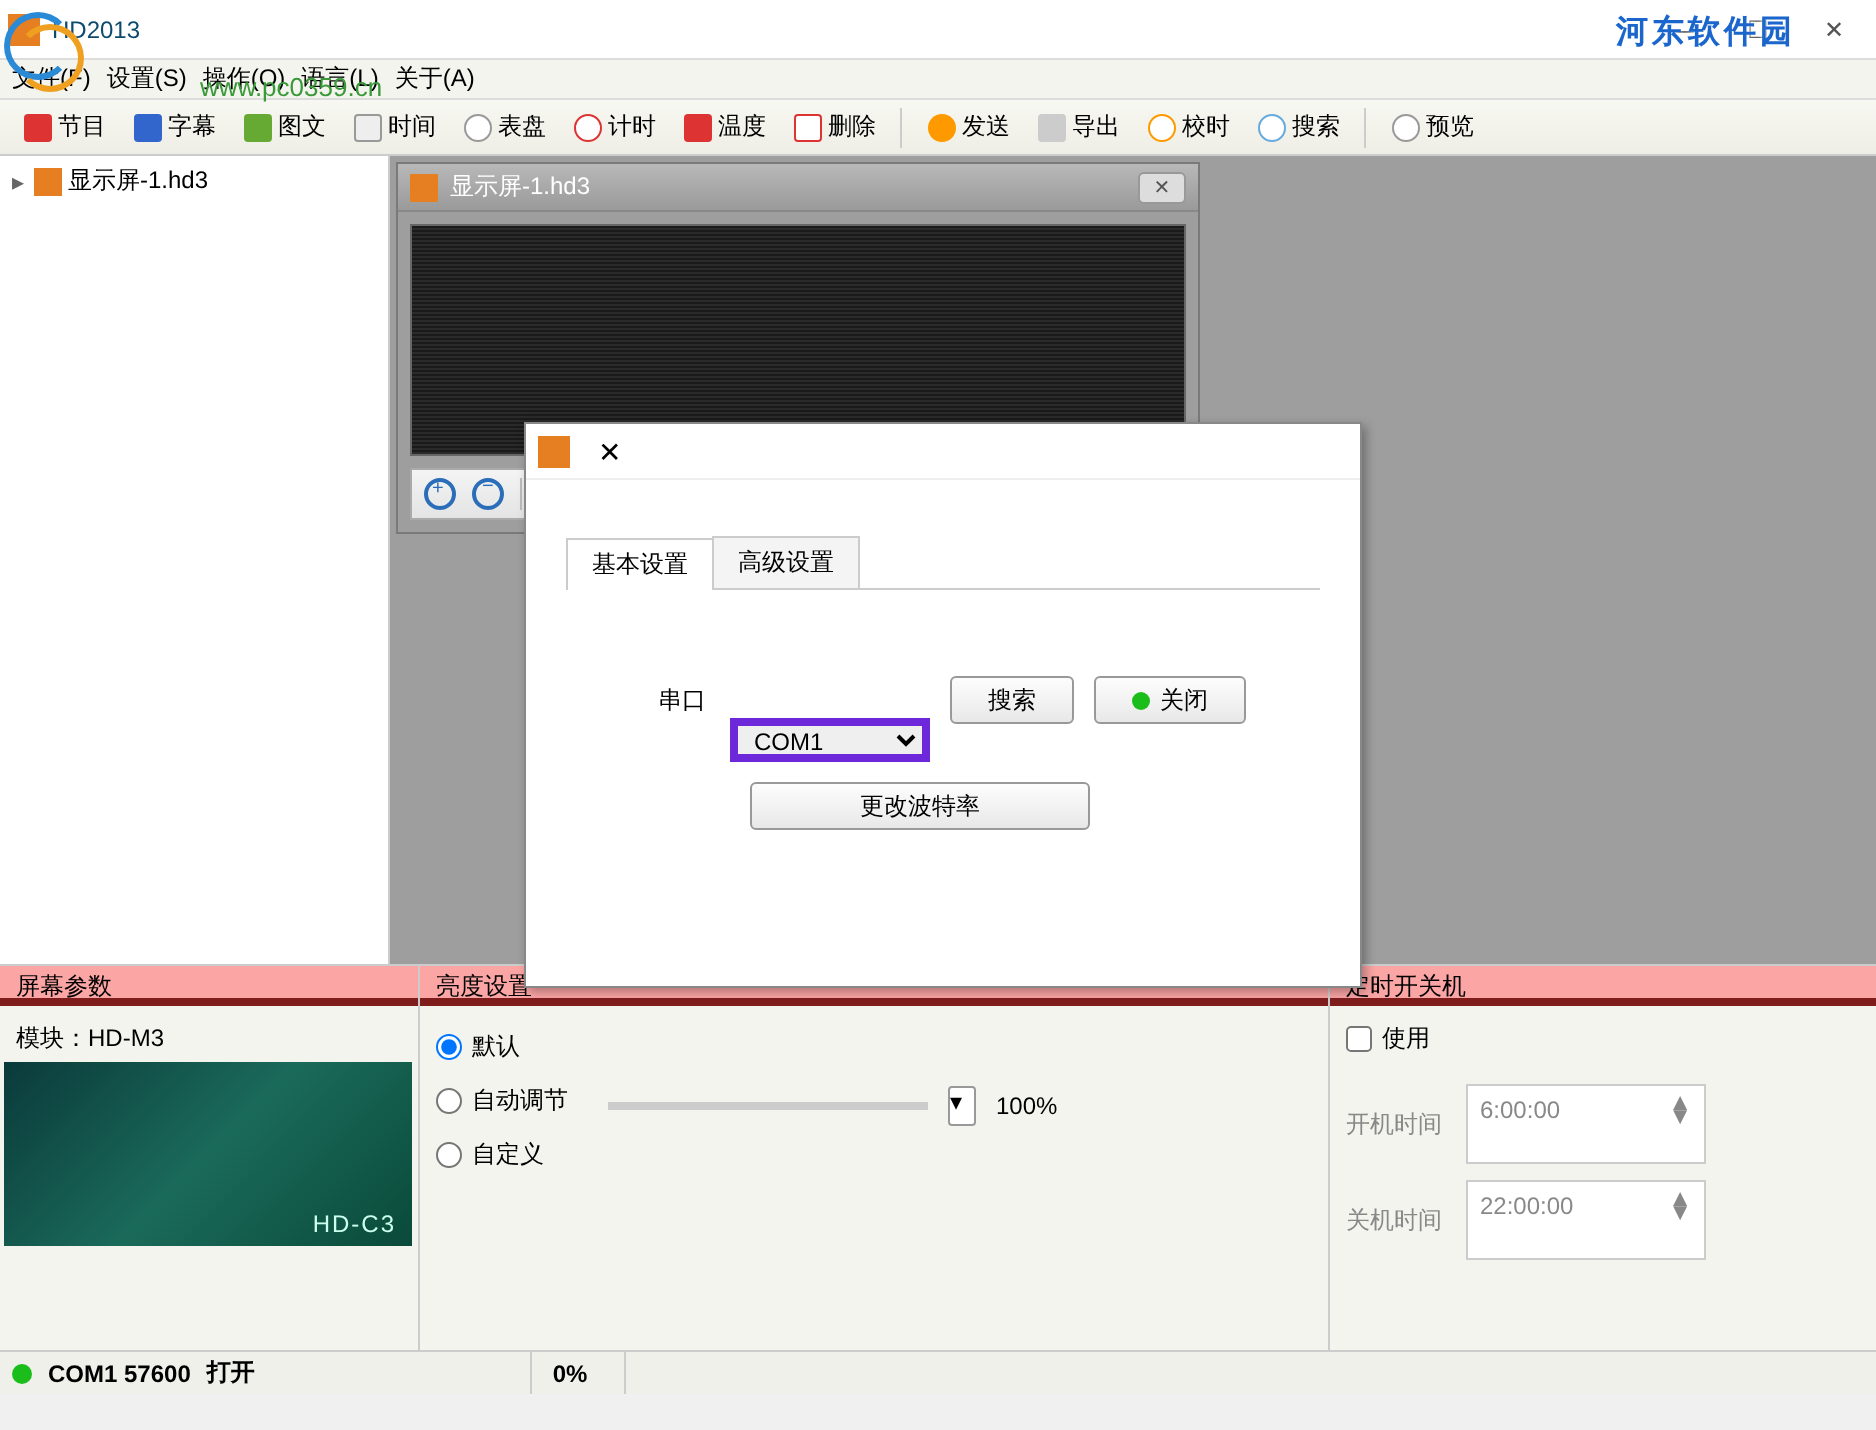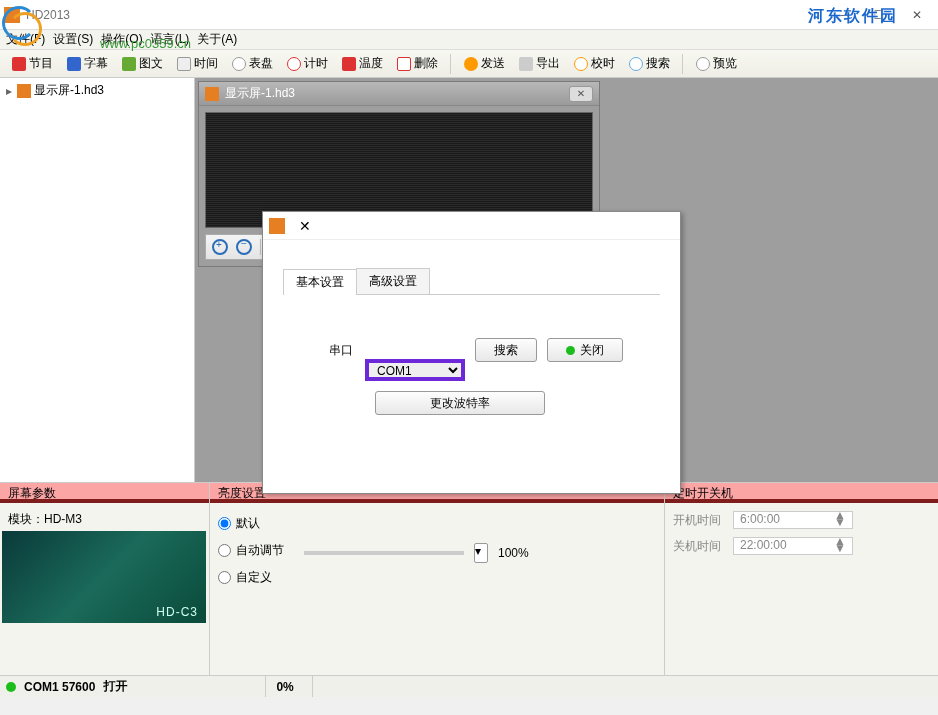--- a/index.html
+++ b/index.html
@@ -1,21 +1,21 @@
 <!DOCTYPE html>
 <html><head>
 <meta charset="utf-8">
 <style>
 * { margin: 0; padding: 0; box-sizing: border-box; font-family: "Microsoft YaHei", sans-serif; font-size: 12px; }
 body { width: 938px; height: 715px; background: #f0f0f0; overflow: hidden; position: relative; }
 
 
 .titlebar { height: 30px; background: #fff; display: flex; align-items: center; padding: 0 4px; border-bottom: 1px solid #ddd; }
 .titlebar .icon { width: 16px; height: 16px; background: #e67e22; margin-right: 6px; }
-.titlebar .title { flex: 1; color: #737373; }
+.titlebar .title { flex: 1; color: #0c4a6e; }
 .titlebar .winbtns { display: flex; gap: 24px; align-items: center; margin-right: 10px; }
 .titlebar .winbtn { width: 14px; height: 14px; display: flex; align-items: center; justify-content: center; color: #555; }
 
 
 .menubar { height: 20px; background: #f4f4ee; display: flex; align-items: center; padding: 0 6px; gap: 8px; border-bottom: 1px solid #ddd; }
 .menubar span { cursor: default; }
 
 
 .toolbar { height: 28px; background: linear-gradient(#f8f8f2,#eeeee6); border-bottom: 1px solid #ccc; display: flex; align-items: center; padding: 0 6px; gap: 2px; }
 .tbtn { display: flex; align-items: center; gap: 3px; padding: 2px 6px; cursor: pointer; }
@@ -76,21 +76,21 @@
 .p2 .pbody { display: flex; gap: 20px; }
 .p2 .radios { display: flex; flex-direction: column; gap: 10px; padding-top: 4px; }
 .p2 .radios label { display: flex; align-items: center; gap: 5px; }
 .p2 .slider { flex: 1; display: flex; align-items: center; gap: 10px; padding-top: 8px; }
 .p2 .track { position: relative; width: 160px; height: 4px; background: #ccc; }
 .p2 .thumb { position: relative; width: 14px; height: 20px; background: #fff; border: 1px solid #999; border-radius: 2px; }
 .p3 { flex: 1; border-right: none; }
 .p3 .pbody .chk { display: flex; align-items: center; gap: 5px; margin-bottom: 14px; }
 .p3 .trow { display: flex; align-items: center; margin-bottom: 8px; }
 .p3 .trow .tlbl { width: 60px; color: #888; }
-.p3 .trow .tval { width: 120px; height: 18px; border: 1px solid #ccc; background: #fff; padding: 0 6px; display: flex; align-items: flex-start; justify-content: space-between; color: #888; }
+.p3 .trow .tval { width: 120px; height: 18px; border: 1px solid #ccc; background: #fff; padding: 19px 6px; display: flex; align-items: flex-end; justify-content: space-between; color: #888; }
 .p3 .spin { display: flex; flex-direction: column; font-size: 7px; line-height: 7px; color: #888; }
 
 
 .status { height: 22px; background: #f0f0ea; border-top: 1px solid #ccc; display: flex; align-items: center; padding: 0 6px; gap: 8px; font-weight: bold; }
 .status .sdot { width: 10px; height: 10px; border-radius: 5px; background: #1bbd1b; }
 .status .sseg { padding: 0 10px; border-left: 1px solid #ccc; height: 100%; display: flex; align-items: center; }
 .status .pct { margin-left: 130px; }
 
 
 .wm { position: absolute; top: 6px; right: 40px; color: #1a66cc; font-size: 16px; font-weight: bold; letter-spacing: 2px; z-index: 200; text-shadow: 0 0 2px #fff; }
@@ -246,20 +246,24 @@
       <div class="slider">
         <div class="track"></div>
         <div class="thumb">▾</div>
         <span>100%</span>
       </div>
     </div>
   </div>
   <div class="panel p3">
     <div class="phdr">定时开关机</div>
     <div class="pbody">
+      <div class="chk">
+          <input type="checkbox" style="">
+          <span>使用</span>
+        </div>
       <div class="trow">
         <span class="tlbl">开机时间</span>
         <div class="tval">
             <span>6:00:00</span>
             <span class="spin">
               <span>▲</span>
               <span>▼</span>
             </span>
           </div>
       </div>

